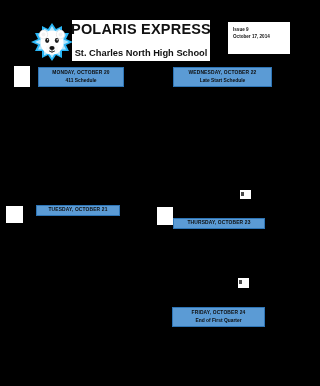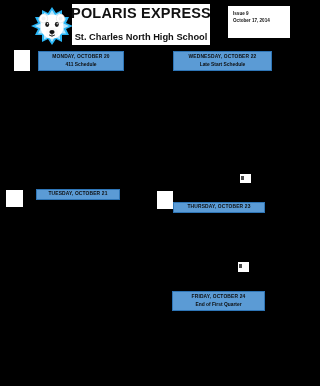--- a/index.html
+++ b/index.html
@@ -12,21 +12,21 @@
     width: 298px;
     height: 386px;
     position: relative;
     overflow: hidden;
     font-family: "Liberation Sans", sans-serif;
     -webkit-font-smoothing: antialiased;
   }
 
   .page {
     position: absolute;
-    left: 0; top: 0;
+    left: 0; top: 16px;
     width: 298px;
     height: 284px;
     background: #000000;
   }
 
   
   .masthead {
     position: absolute;
     left: 72px;
     top: 4px;

